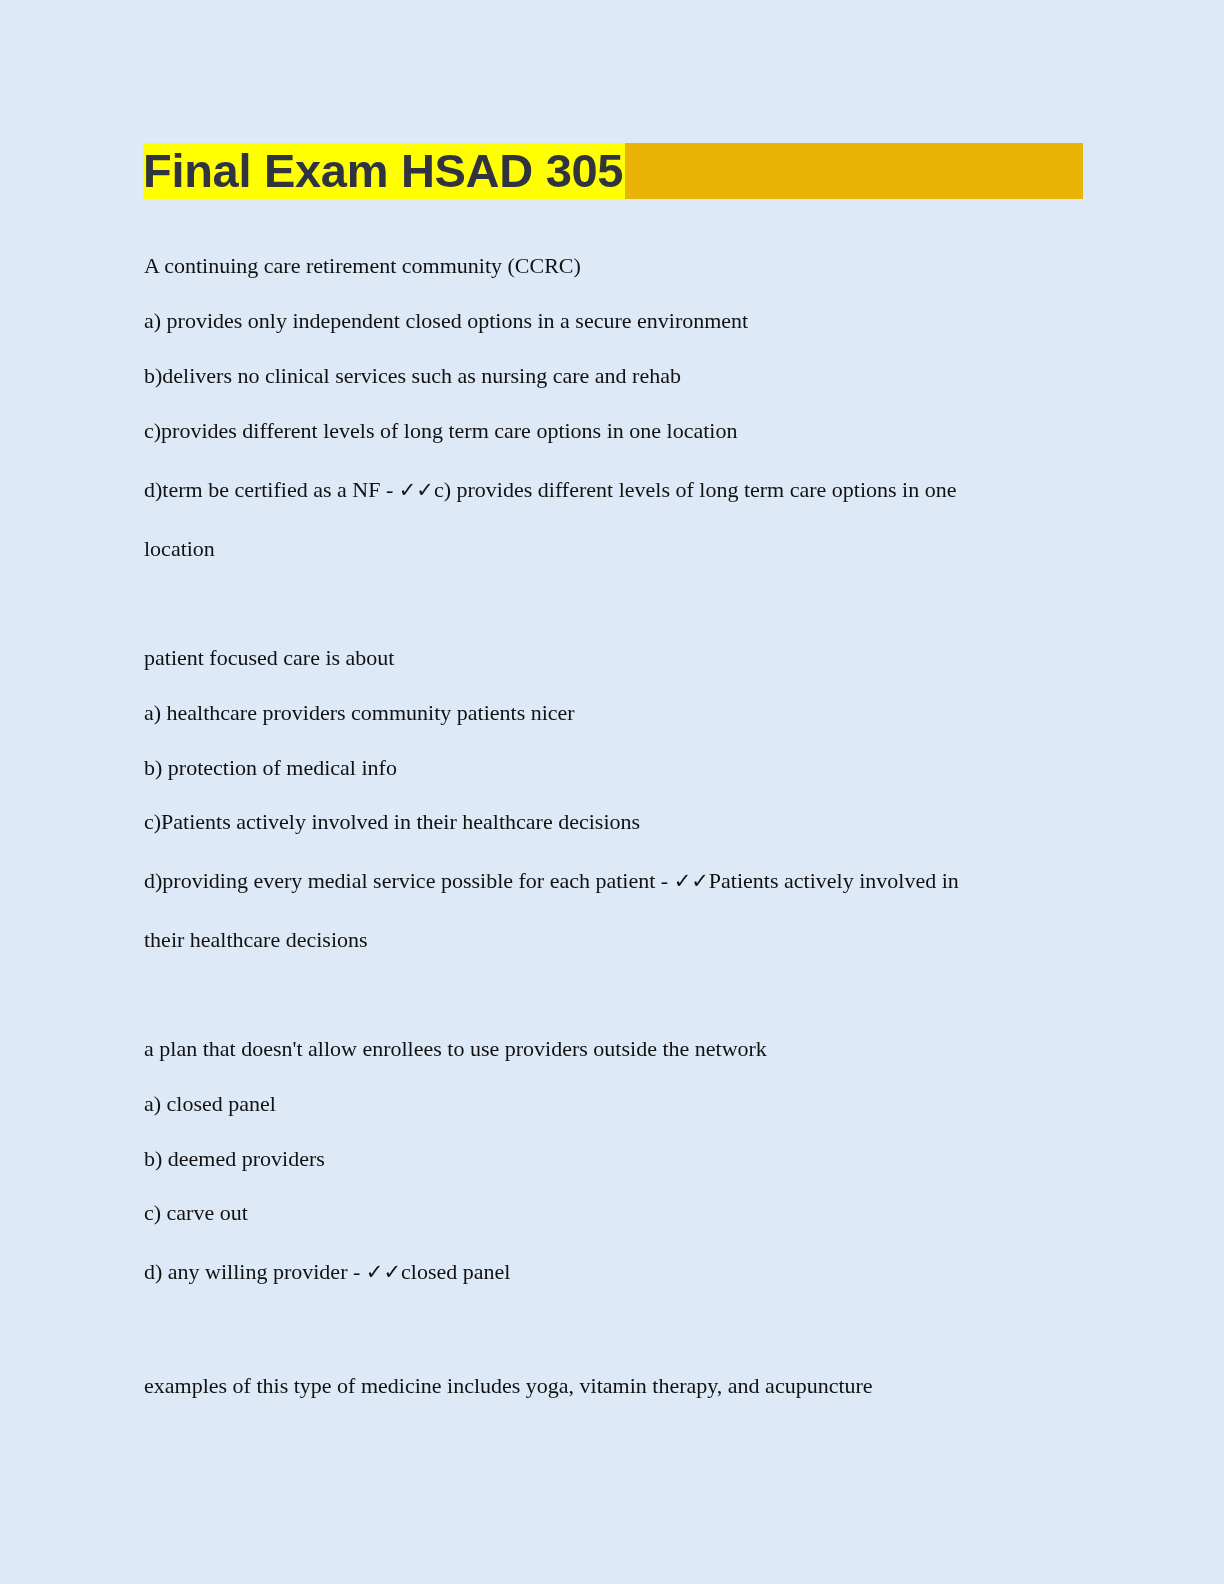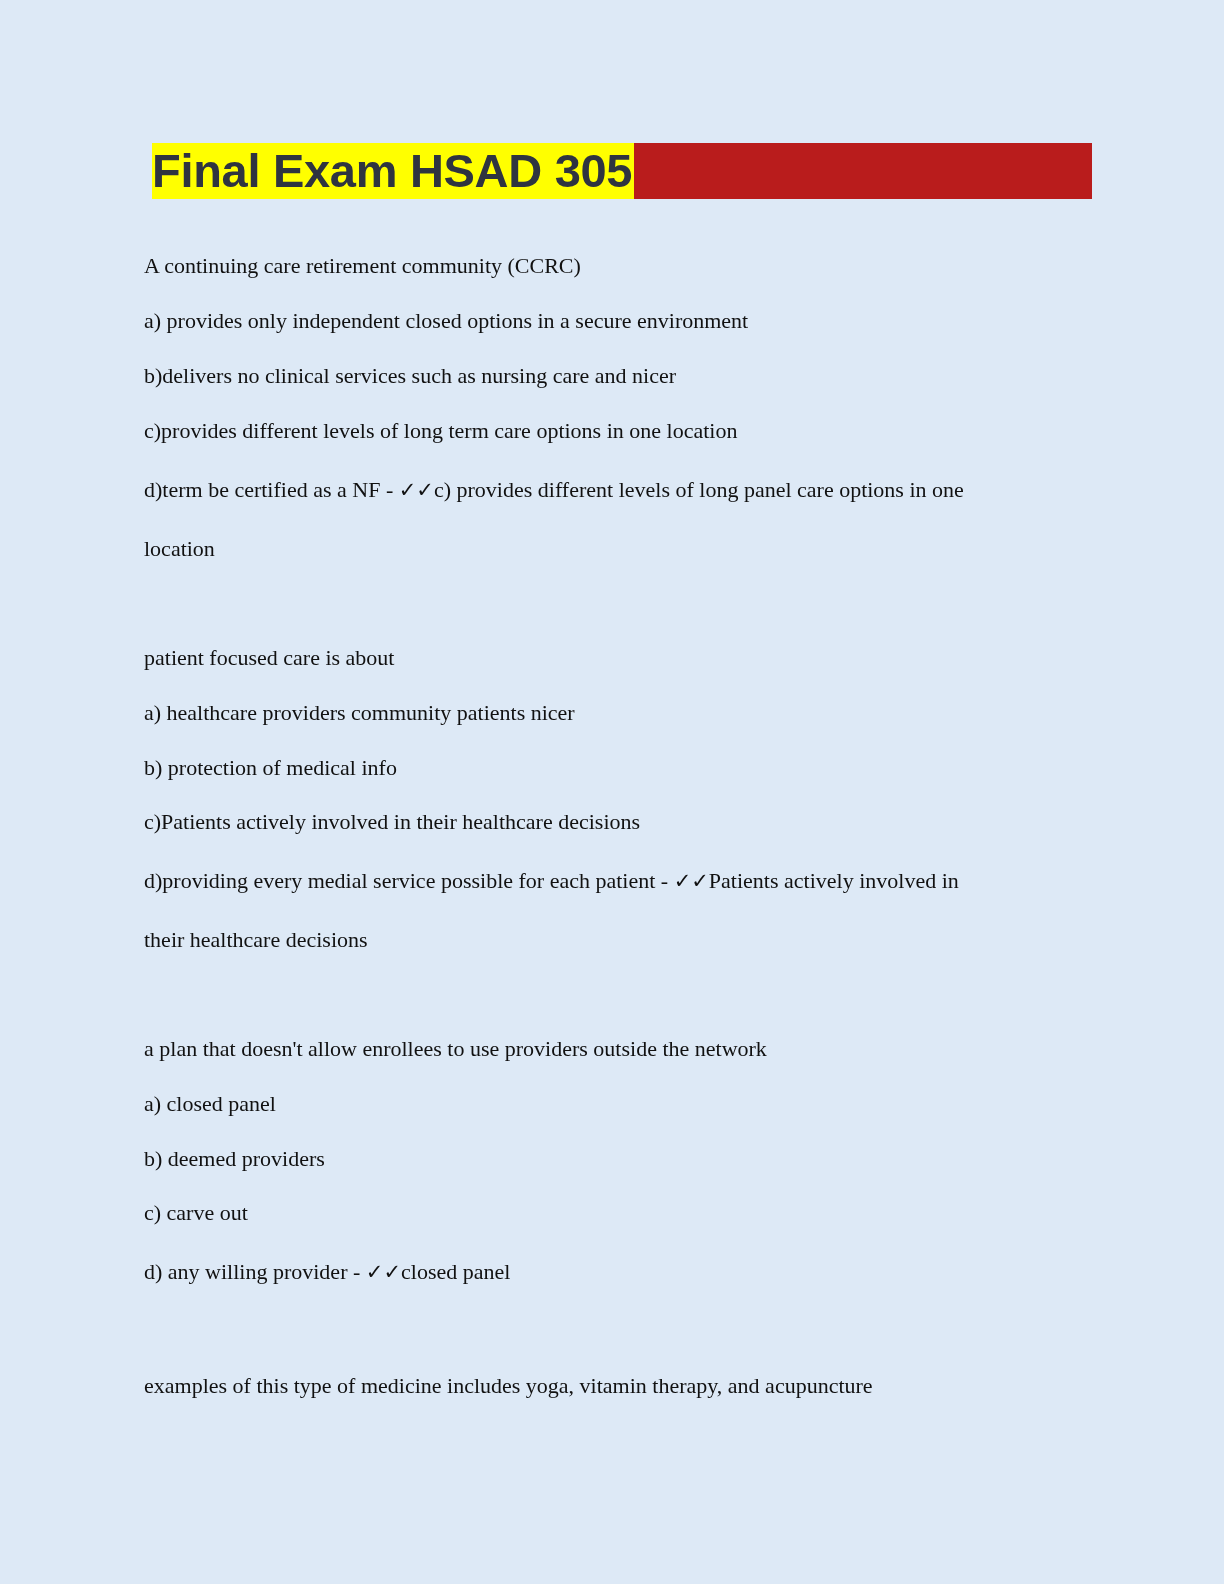--- a/index.html
+++ b/index.html
@@ -1,45 +1,45 @@
 <!DOCTYPE html>
 <html><head>
 <meta charset="utf-8">
 <style>
   html, body { margin:0; padding:0; }
   body {
     width:1224px; height:1584px; background:#dde9f6; position:relative; overflow:hidden;
     font-family:"Liberation Serif", "DejaVu Serif", serif; color:#111;
   }
   .title-bar {
-    position:absolute; left:143px; top:143px; width:940px; height:56px; background:#b91c1c;margin-left:9px;
+    position:absolute; left:143px; top:143px; width:940px; height:56px; background:#eab308;
   }
   .title {
     position:absolute; left:0; top:0; height:56px; background:#ffff00;
     font-family:"Liberation Sans", "DejaVu Sans", sans-serif; font-weight:bold;
     font-size:47px; line-height:56px; color:#2f3440; padding-right:2px; letter-spacing:-0.3px;
   }
   .line {
     position:absolute; left:144px; font-size:22px; line-height:26px; white-space:nowrap;
   }
   .check { font-family:"DejaVu Sans", sans-serif; font-size:21px; font-weight:bold; }
 </style>
 </head>
 <body>
 
 <div class="title-bar">
   <div class="title">Final Exam HSAD 305</div>
 </div>
 
 <div class="line" style="top:253px">A continuing care retirement community (CCRC)</div>
 <div class="line" style="top:308px">a) provides only independent closed options in a secure environment</div>
-<div class="line" style="top:363px">b)delivers no clinical services such as nursing care and nicer</div>
+<div class="line" style="top:363px">b)delivers no clinical services such as nursing care and rehab</div>
 <div class="line" style="top:418px">c)provides different levels of long term care options in one location</div>
 <div class="line" style="top:477px">
-  <span>d)term be certified as a NF - </span><span class="check">✓✓</span><span>c) provides different levels of long panel care options in one</span>
+  <span>d)term be certified as a NF - </span><span class="check">✓✓</span><span>c) provides different levels of long term care options in one</span>
 </div>
 <div class="line" style="top:536px">location</div>
 
 <div class="line" style="top:645px">patient focused care is about</div>
 <div class="line" style="top:700px">a) healthcare providers community patients nicer</div>
 <div class="line" style="top:755px">b) protection of medical info</div>
 <div class="line" style="top:809px">c)Patients actively involved in their healthcare decisions</div>
 <div class="line" style="top:868px">
   <span>d)providing every medial service possible for each patient - </span><span class="check">✓✓</span><span>Patients actively involved in</span>
 </div>

